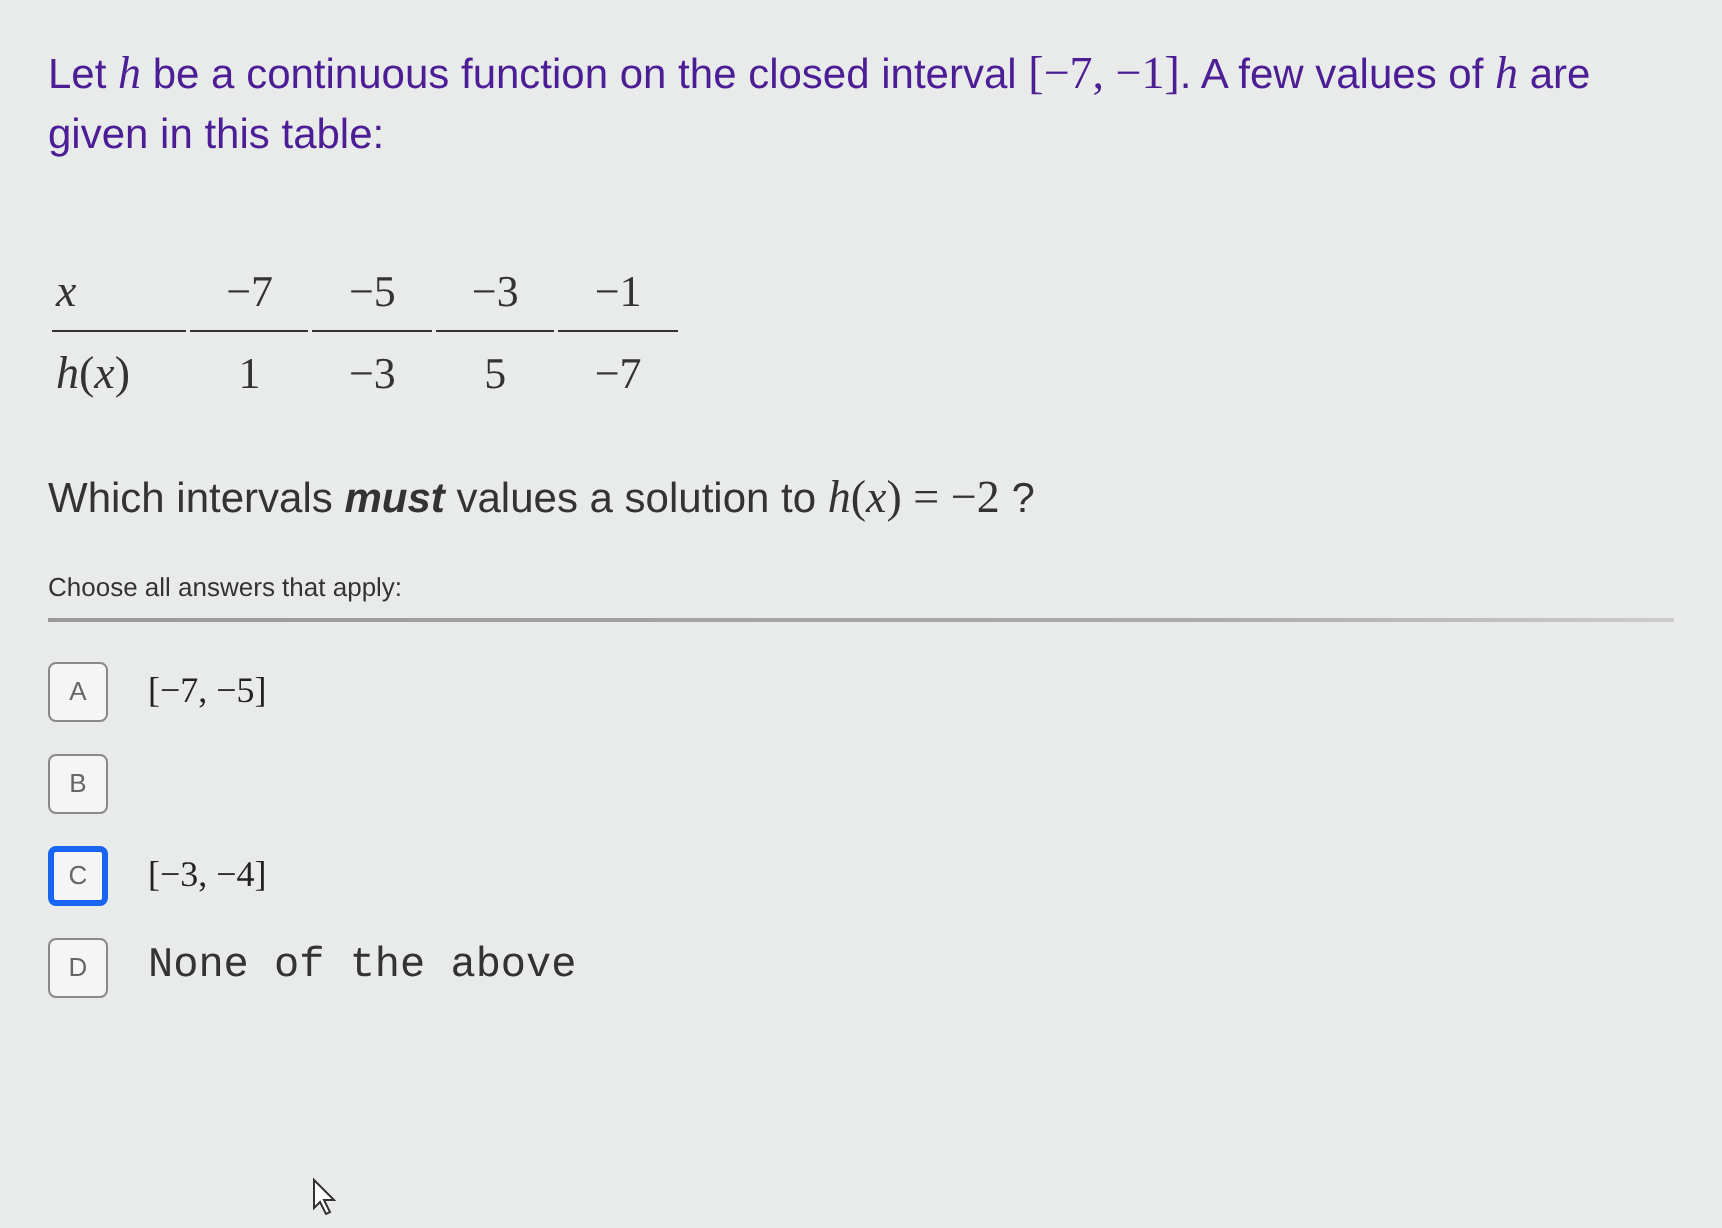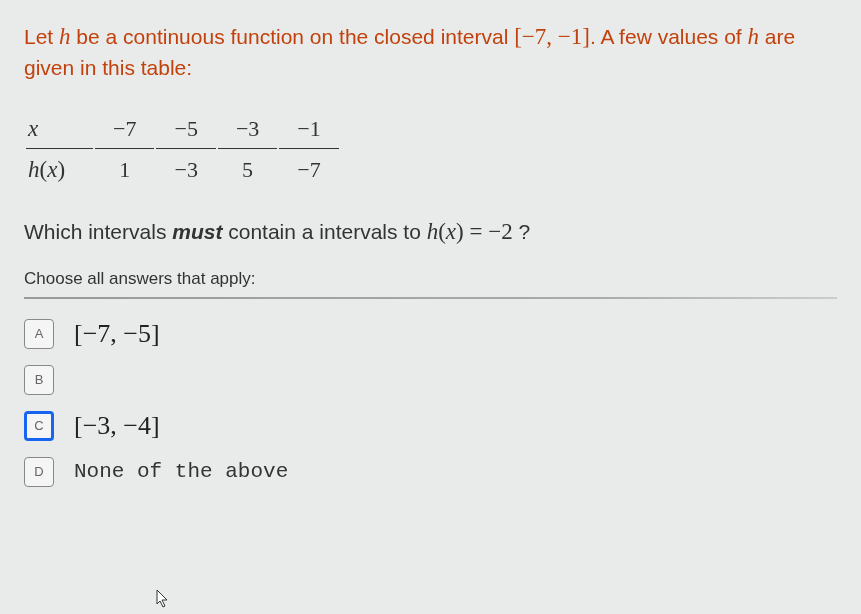--- a/index.html
+++ b/index.html
@@ -12,22 +12,22 @@
       background: #e8ebe9;
       width: 861px;
       height: 614px;
       padding: 20px 24px;
       color: #333;
       position: relative;
     }
     .question-text {
       font-size: 21px;
       line-height: 1.45;
-      color: #c2410c;
-      margin-bottom: 24px;
+      color: #4c1d95;
+      margin-bottom: 41px;
     }
     .math-var {
       font-family: "Times New Roman", serif;
       font-style: italic;
       font-size: 23px;
     }
     .math-roman {
       font-family: "Times New Roman", serif;
       font-style: normal;
       font-size: 23px;
@@ -56,21 +56,21 @@
     .followup {
       font-size: 21px;
       color: #333;
       margin-bottom: 24px;
     }
     .followup em {
       font-style: italic;
       font-weight: bold;
     }
     .choose-label {
-      font-size: 17px;
+      font-size: 13px;
       color: #333;
       margin-bottom: 8px;
     }
     .divider {
       height: 2px;
       background: linear-gradient(to right, #999 0%, #aaa 70%, #ccc 100%);
       margin-bottom: 20px;
     }
     .options {
       display: flex;
@@ -95,21 +95,21 @@
       color: #666;
       font-family: Arial, sans-serif;
       background: #f5f5f5;
     }
     .option-box.selected {
       border: 3px solid #1865f2;
       background: #f5f5f5;
     }
     .option-text {
       font-family: "Times New Roman", serif;
-      font-size: 26px;
+      font-size: 18px;
       color: #222;
     }
     .option-text-plain {
       font-family: Liberation Mono, monospace;
       font-size: 21px;
       color: #333;
     }
     .cursor {
       position: absolute;
       left: 152px;
@@ -137,21 +137,21 @@
     <td><span class="math-var" style="font-style:italic">h</span><span class="math-roman">(</span><span class="math-var">x</span><span class="math-roman">)</span></td>
     <td>1</td>
     <td>−3</td>
     <td>5</td>
     <td>−7</td>
   </tr>
 </tbody>
   </table>
 
 <div class="followup">
-  <span>Which intervals </span><em>must</em><span> contain a intervals to </span><span class="math-var">h</span><span class="math-roman">(</span><span class="math-var">x</span><span class="math-roman">)</span><span class="math-roman"> = </span><span class="math-roman">−2</span><span> ?</span>
+  <span>Which intervals </span><em>must</em><span> values a solution to </span><span class="math-var">h</span><span class="math-roman">(</span><span class="math-var">x</span><span class="math-roman">)</span><span class="math-roman"> = </span><span class="math-roman">−2</span><span> ?</span>
 </div>
 
 <div class="choose-label">Choose all answers that apply:</div>
 
 <div class="divider"></div>
 
 <div class="options">
   <div class="option-row">
     <div class="option-box">A</div>
     <div class="option-text">[−7, −5]</div>

